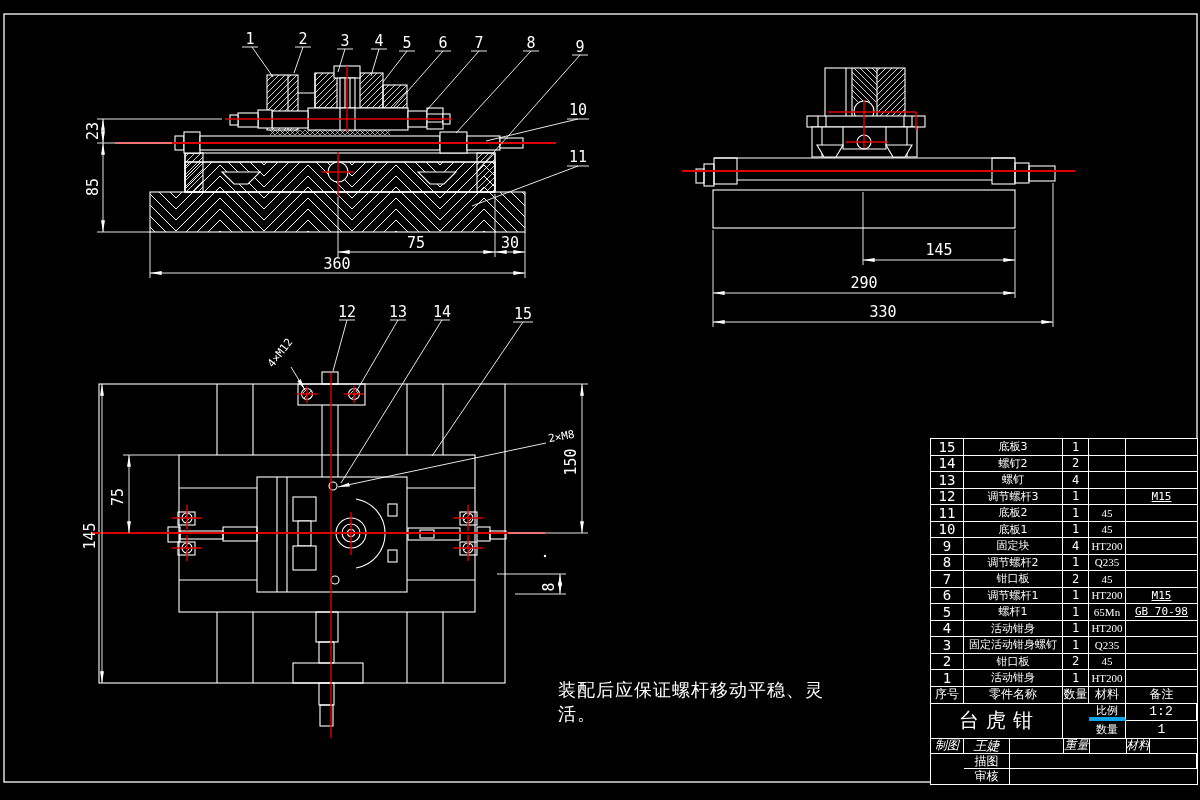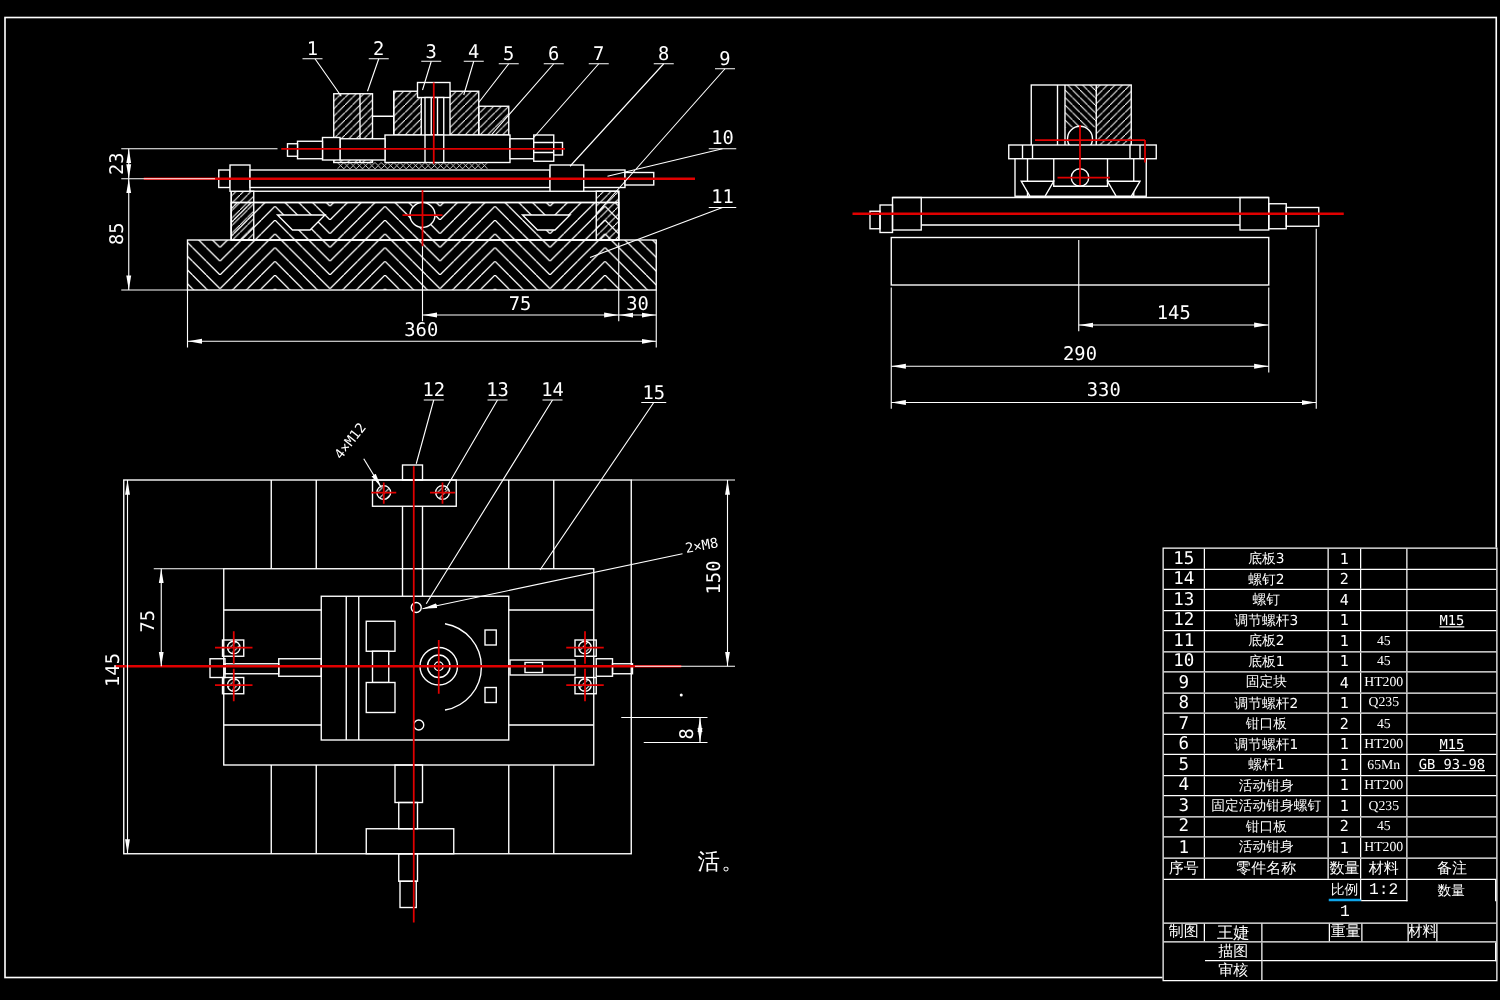--- a/index.html
+++ b/index.html
@@ -26,27 +26,27 @@
   .bom-row .nm{font-size:11px;}
   .bom-row .q{font-family:"DejaVu Sans Mono",monospace;font-size:12px;}
   .bom-row .m{font-family:Liberation Serif, serif;font-size:11px;}
   .bom-row .nt{font-family:"DejaVu Sans Mono",monospace;font-size:11px;text-decoration:underline;}
   .bom-hdr{display:grid;grid-template-columns:33px 99px 26px 37px 1fr;
            height:17px;border-bottom:1px solid #fff;box-sizing:border-box;}
   .bom-hdr .c{font-size:12px;}
   .bom-title{display:grid;grid-template-columns:132px 26px 37px 1fr;
              grid-template-rows:17px 17px;border-bottom:1px solid #fff;box-sizing:border-box;}
   .bom-title .tname{grid-row:1/3;font-size:20px;letter-spacing:7px;padding-left:6px;}
-  .bom-title .lbl{font-size:11px;border-bottom:2px solid #0ea5e9;}
+  .bom-title .lbl{font-size:11px;border-bottom:4px solid #0ea5e9;}
   .bom-title .val{font-family:Liberation Mono, monospace;font-size:13px;border-bottom:1px solid #fff;}
   .bom-title .lbl2,.bom-title .val2{border-bottom:none;}
   .bom-title .spacer{grid-row:1/3;border-right:none;}
   .bom-sig1{display:grid;grid-template-columns:33px 46px 54px 26px 37px 23px 1fr;
             height:15.4px;border-bottom:1px solid #fff;box-sizing:border-box;}
-  .bom-sig1 .c{font-size:12px;}
+  .bom-sig1 .c{font-size:12px;font-style:italic;}
   .bom-sig1 .who{font-size:13px;}
   .bom-sig23{display:grid;grid-template-columns:33px 46px 1fr;
              grid-template-rows:15.3px 15.3px;box-sizing:border-box;}
   .bom-sig23 .c{font-size:12px;}
   .bom-sig23 .r1c1,.bom-sig23 .r1c2{border-bottom:1px solid #fff;}
   .bom-sig23 .merged{grid-row:1/3;border-right:none;}
 </style>
 </head>
 <body>
 
@@ -274,20 +274,21 @@
       <text class="callout" x="347" y="317" text-anchor="middle">12</text>
       <text class="callout" x="398" y="317" text-anchor="middle">13</text>
       <text class="callout" x="442" y="317" text-anchor="middle">14</text>
       <text class="callout" x="523" y="319" text-anchor="middle">15</text>
     </g>
   </g>
 </svg>
 
 
 <div class="techreq">
+  <div>装配后应保证螺杆移动平稳、灵</div>
   <div>活。</div>
 </div>
 
 
 <div class="bom">
   <div class="bom-row">
       <div class="c no">15</div>
       <div class="c nm">底板3</div>
       <div class="c q">1</div>
       <div class="c m"></div>
@@ -354,21 +355,21 @@
       <div class="c nm">调节螺杆1</div>
       <div class="c q">1</div>
       <div class="c m">HT200</div>
       <div class="c nt">M15</div>
     </div>
     <div class="bom-row">
       <div class="c no">5</div>
       <div class="c nm">螺杆1</div>
       <div class="c q">1</div>
       <div class="c m">65Mn</div>
-      <div class="c nt">GB 93-98</div>
+      <div class="c nt">GB 70-98</div>
     </div>
     <div class="bom-row">
       <div class="c no">4</div>
       <div class="c nm">活动钳身</div>
       <div class="c q">1</div>
       <div class="c m">HT200</div>
       <div class="c nt"></div>
     </div>
     <div class="bom-row">
       <div class="c no">3</div>
@@ -392,20 +393,21 @@
       <div class="c nt"></div>
     </div>
   <div class="bom-hdr">
     <div class="c">序号</div>
     <div class="c">零件名称</div>
     <div class="c">数量</div>
     <div class="c">材料</div>
     <div class="c">备注</div>
   </div>
   <div class="bom-title">
+    <div class="c tname">台虎钳</div>
     <div class="c lbl">比例</div>
     <div class="c val">1:2</div>
     <div class="c spacer"></div>
     <div class="c lbl lbl2">数量</div>
     <div class="c val val2">1</div>
   </div>
   <div class="bom-sig1">
     <div class="c">制图</div>
     <div class="c who">王婕</div>
     <div class="c"></div>

